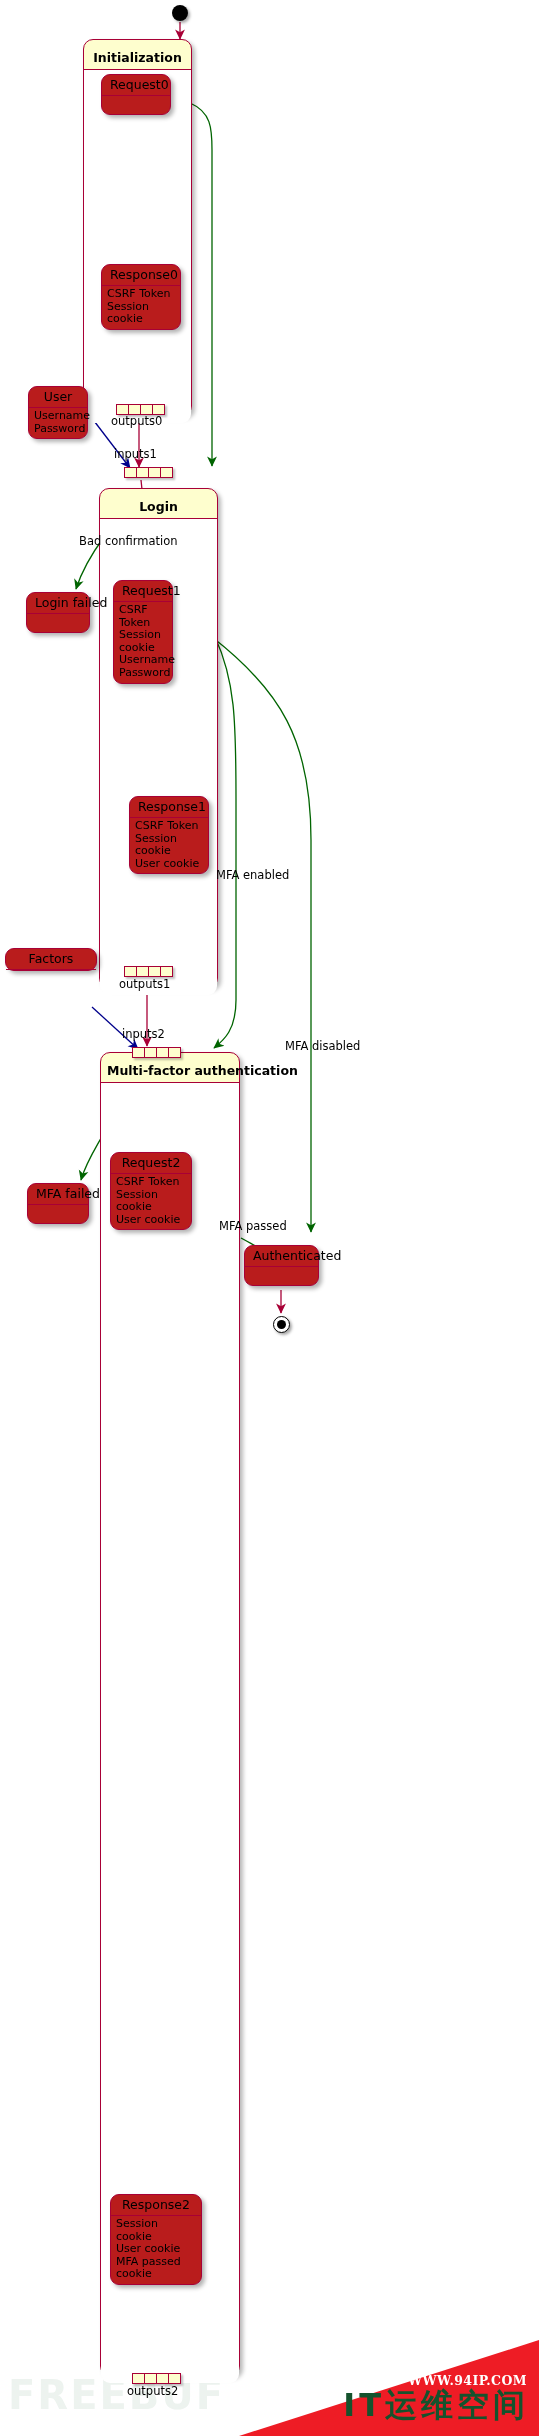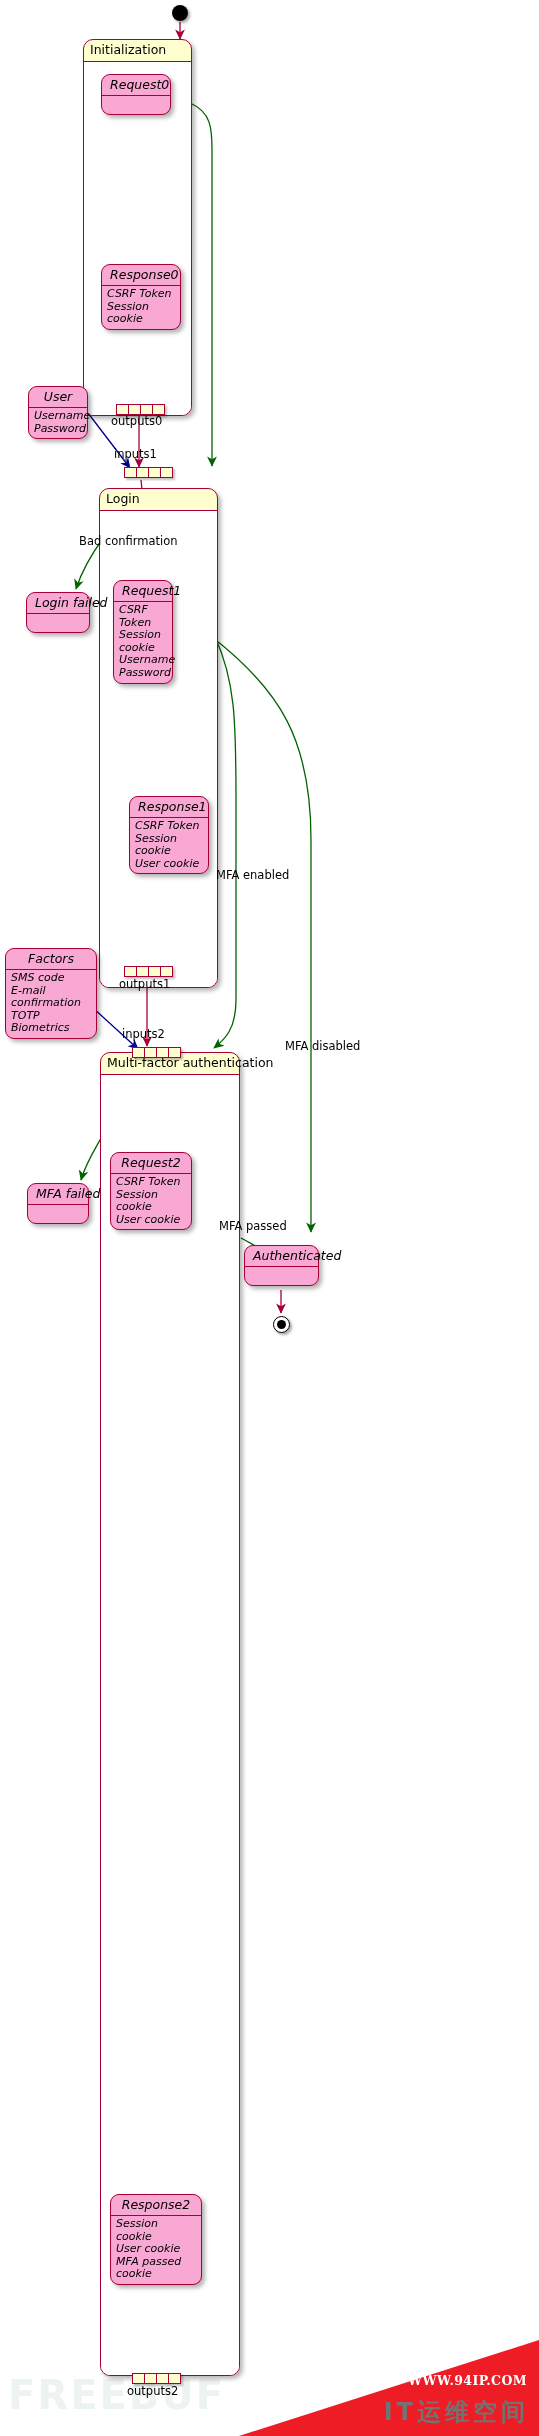--- a/index.html
+++ b/index.html
@@ -6,27 +6,26 @@
   body{
     font-family:"DejaVu Sans", sans-serif;
     width:539px;height:2436px;position:relative;overflow:hidden;
   }
   #stage{position:absolute;left:0;top:0;width:539px;height:2436px;}
   svg#wires{position:absolute;left:0;top:0;width:539px;height:2436px;pointer-events:none;}
 
   
   .node{
     position:absolute;
-    background:#f9a8d4;
+    background:#b91c1c;
     border:1.3px solid #A80036;
     border-radius:9px;
     box-shadow:3px 3px 4px rgba(0,0,0,0.30);
     box-sizing:border-box;
     z-index:5;
-    font-style:italic;
   }
   .node .title{
     text-align:center;
     font-size:12.5px;
     color:#000;
     padding:3px 8px 3px 8px;
     white-space:nowrap;
     line-height:14px;
   }
   .node.has-body .title{border-bottom:1.3px solid #A80036;}
@@ -43,23 +42,23 @@
   .composite{
     position:absolute;
     background:#FEFECE;
     border:1.3px solid #A80036;
     border-radius:10px;
     box-shadow:3px 3px 4px rgba(0,0,0,0.28);
     box-sizing:border-box;
     z-index:2;
   }
   .composite > .chead{
-    text-align:left;font-size:12.5px;color:#000;
-    padding:3px 6px 4px 6px;line-height:14px;
-    border-bottom:1.3px solid #A80036;white-space:nowrap;
+    text-align:center;font-size:12.5px;color:#000;
+    padding:11px 6px 4px 6px;line-height:14px;
+    border-bottom:1.3px solid #A80036;white-space:nowrap;font-weight:bold;
   }
   .composite > .cbody{
     background:#FFFFFF;
     border-bottom-left-radius:9px;border-bottom-right-radius:9px;
     height:calc(100% - 22px);
   }
 
   
   .pin{
     position:absolute;z-index:9;
@@ -104,22 +103,22 @@
   }
   #wm-corner .tri{
     position:absolute;right:0;bottom:0;width:0;height:0;
     border-left:300px solid transparent;border-bottom:96px solid #EE1C25;
   }
   #wm-corner .url{
     position:absolute;right:12px;bottom:48px;color:#fff;font-weight:bold;
     font-size:12.5px;letter-spacing:0.4px;font-family:"DejaVu Serif", serif;
   }
   #wm-corner .cn{
-    position:absolute;right:10px;bottom:8px;color:#737373;font-weight:bold;
-    font-size:24px;letter-spacing:4px;
+    position:absolute;right:10px;bottom:8px;color:#14532d;font-weight:bold;
+    font-size:32px;letter-spacing:4px;
   }
 </style>
 </head>
 <body>
 
 <div id="stage">
 
   <svg id="wires" viewBox="0 0 539 2436">
     <defs>
       <marker id="ah-red" markerWidth="9" markerHeight="9" refX="7.4" refY="4.2" orient="auto">
@@ -251,24 +250,20 @@
   <div class="pin" style="left:124px;top:966px;">
     <i></i>
       <i></i>
       <i></i>
       <i></i>
   </div>
   <div class="pin-label" style="left:119px;top:977px;">outputs1</div>
 
   <div class="node has-body" style="left:5px;top:948px;width:92px;">
     <div class="title">Factors</div>
-    <div class="body">SMS code
-E-mail confirmation
-TOTP
-Biometrics</div>
   </div>
 
   <div class="pin-label" style="left:122px;top:1027px;">inputs2</div>
 
   <div class="composite" style="left:100px;top:1052px;width:140px;height:1324px;">
     <div class="chead">Multi-factor authentication</div>
     <div class="cbody"></div>
   </div>
 
   <div class="pin" style="left:132px;top:1047px;">

